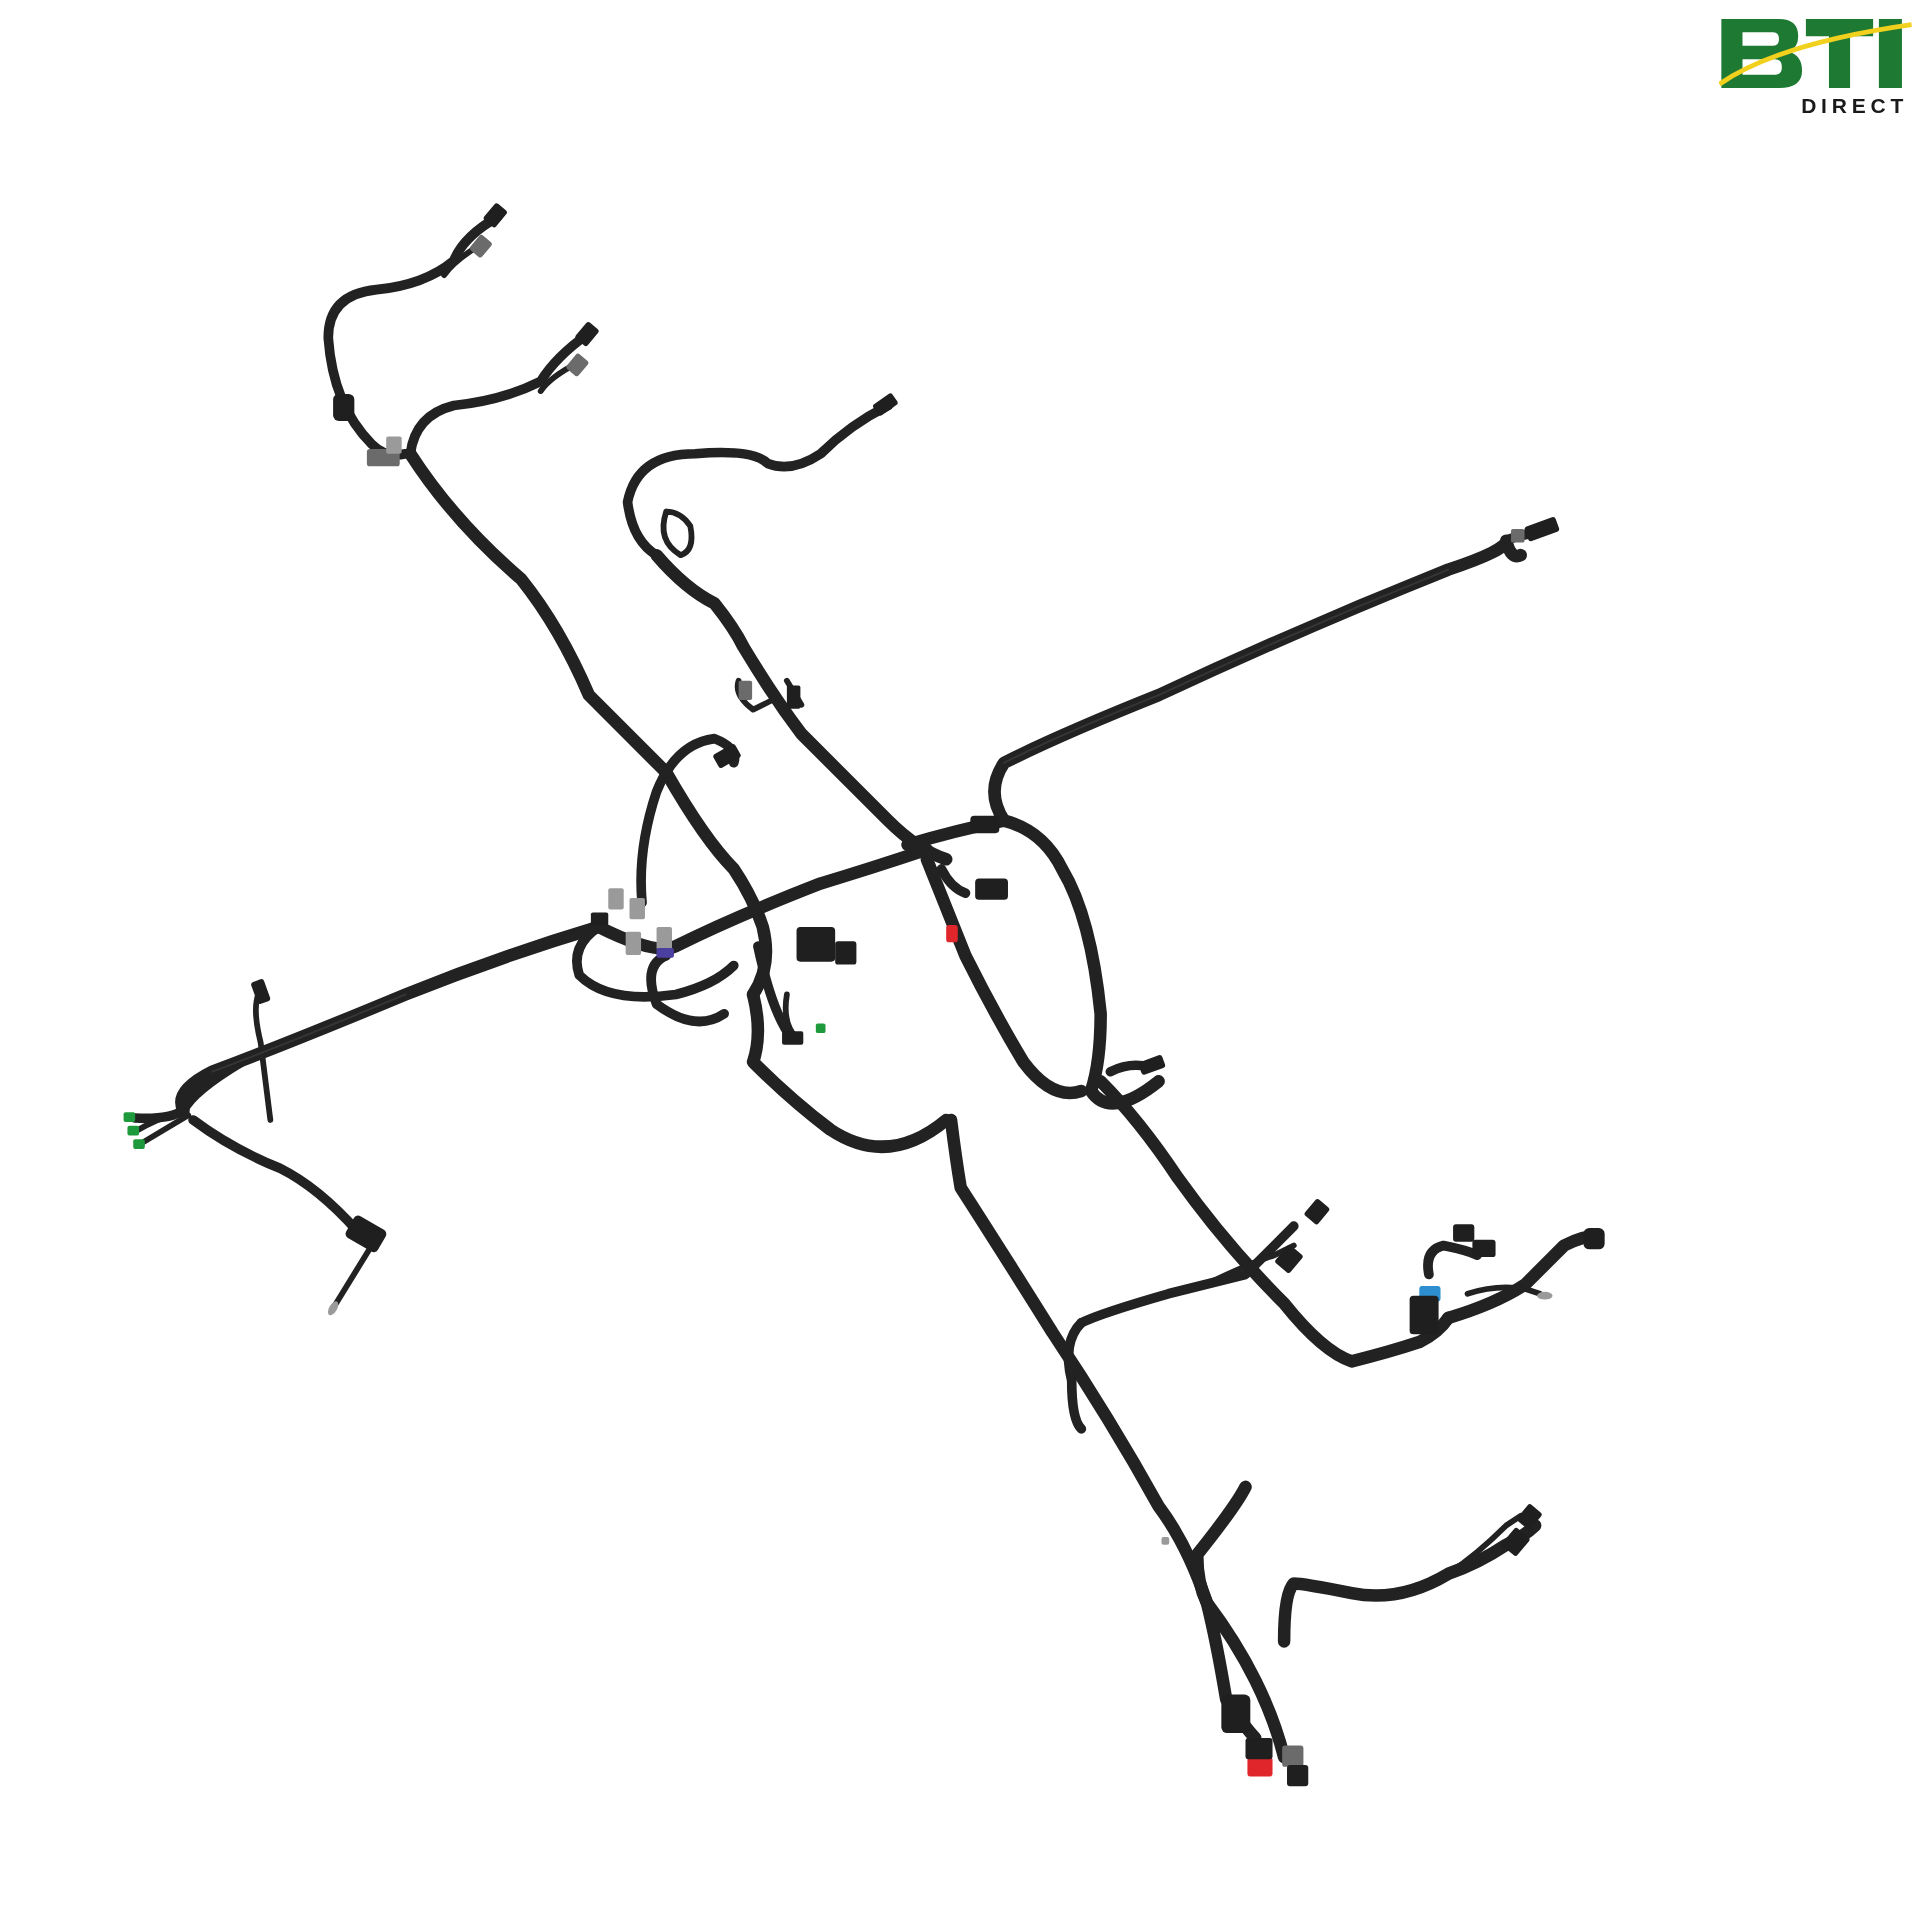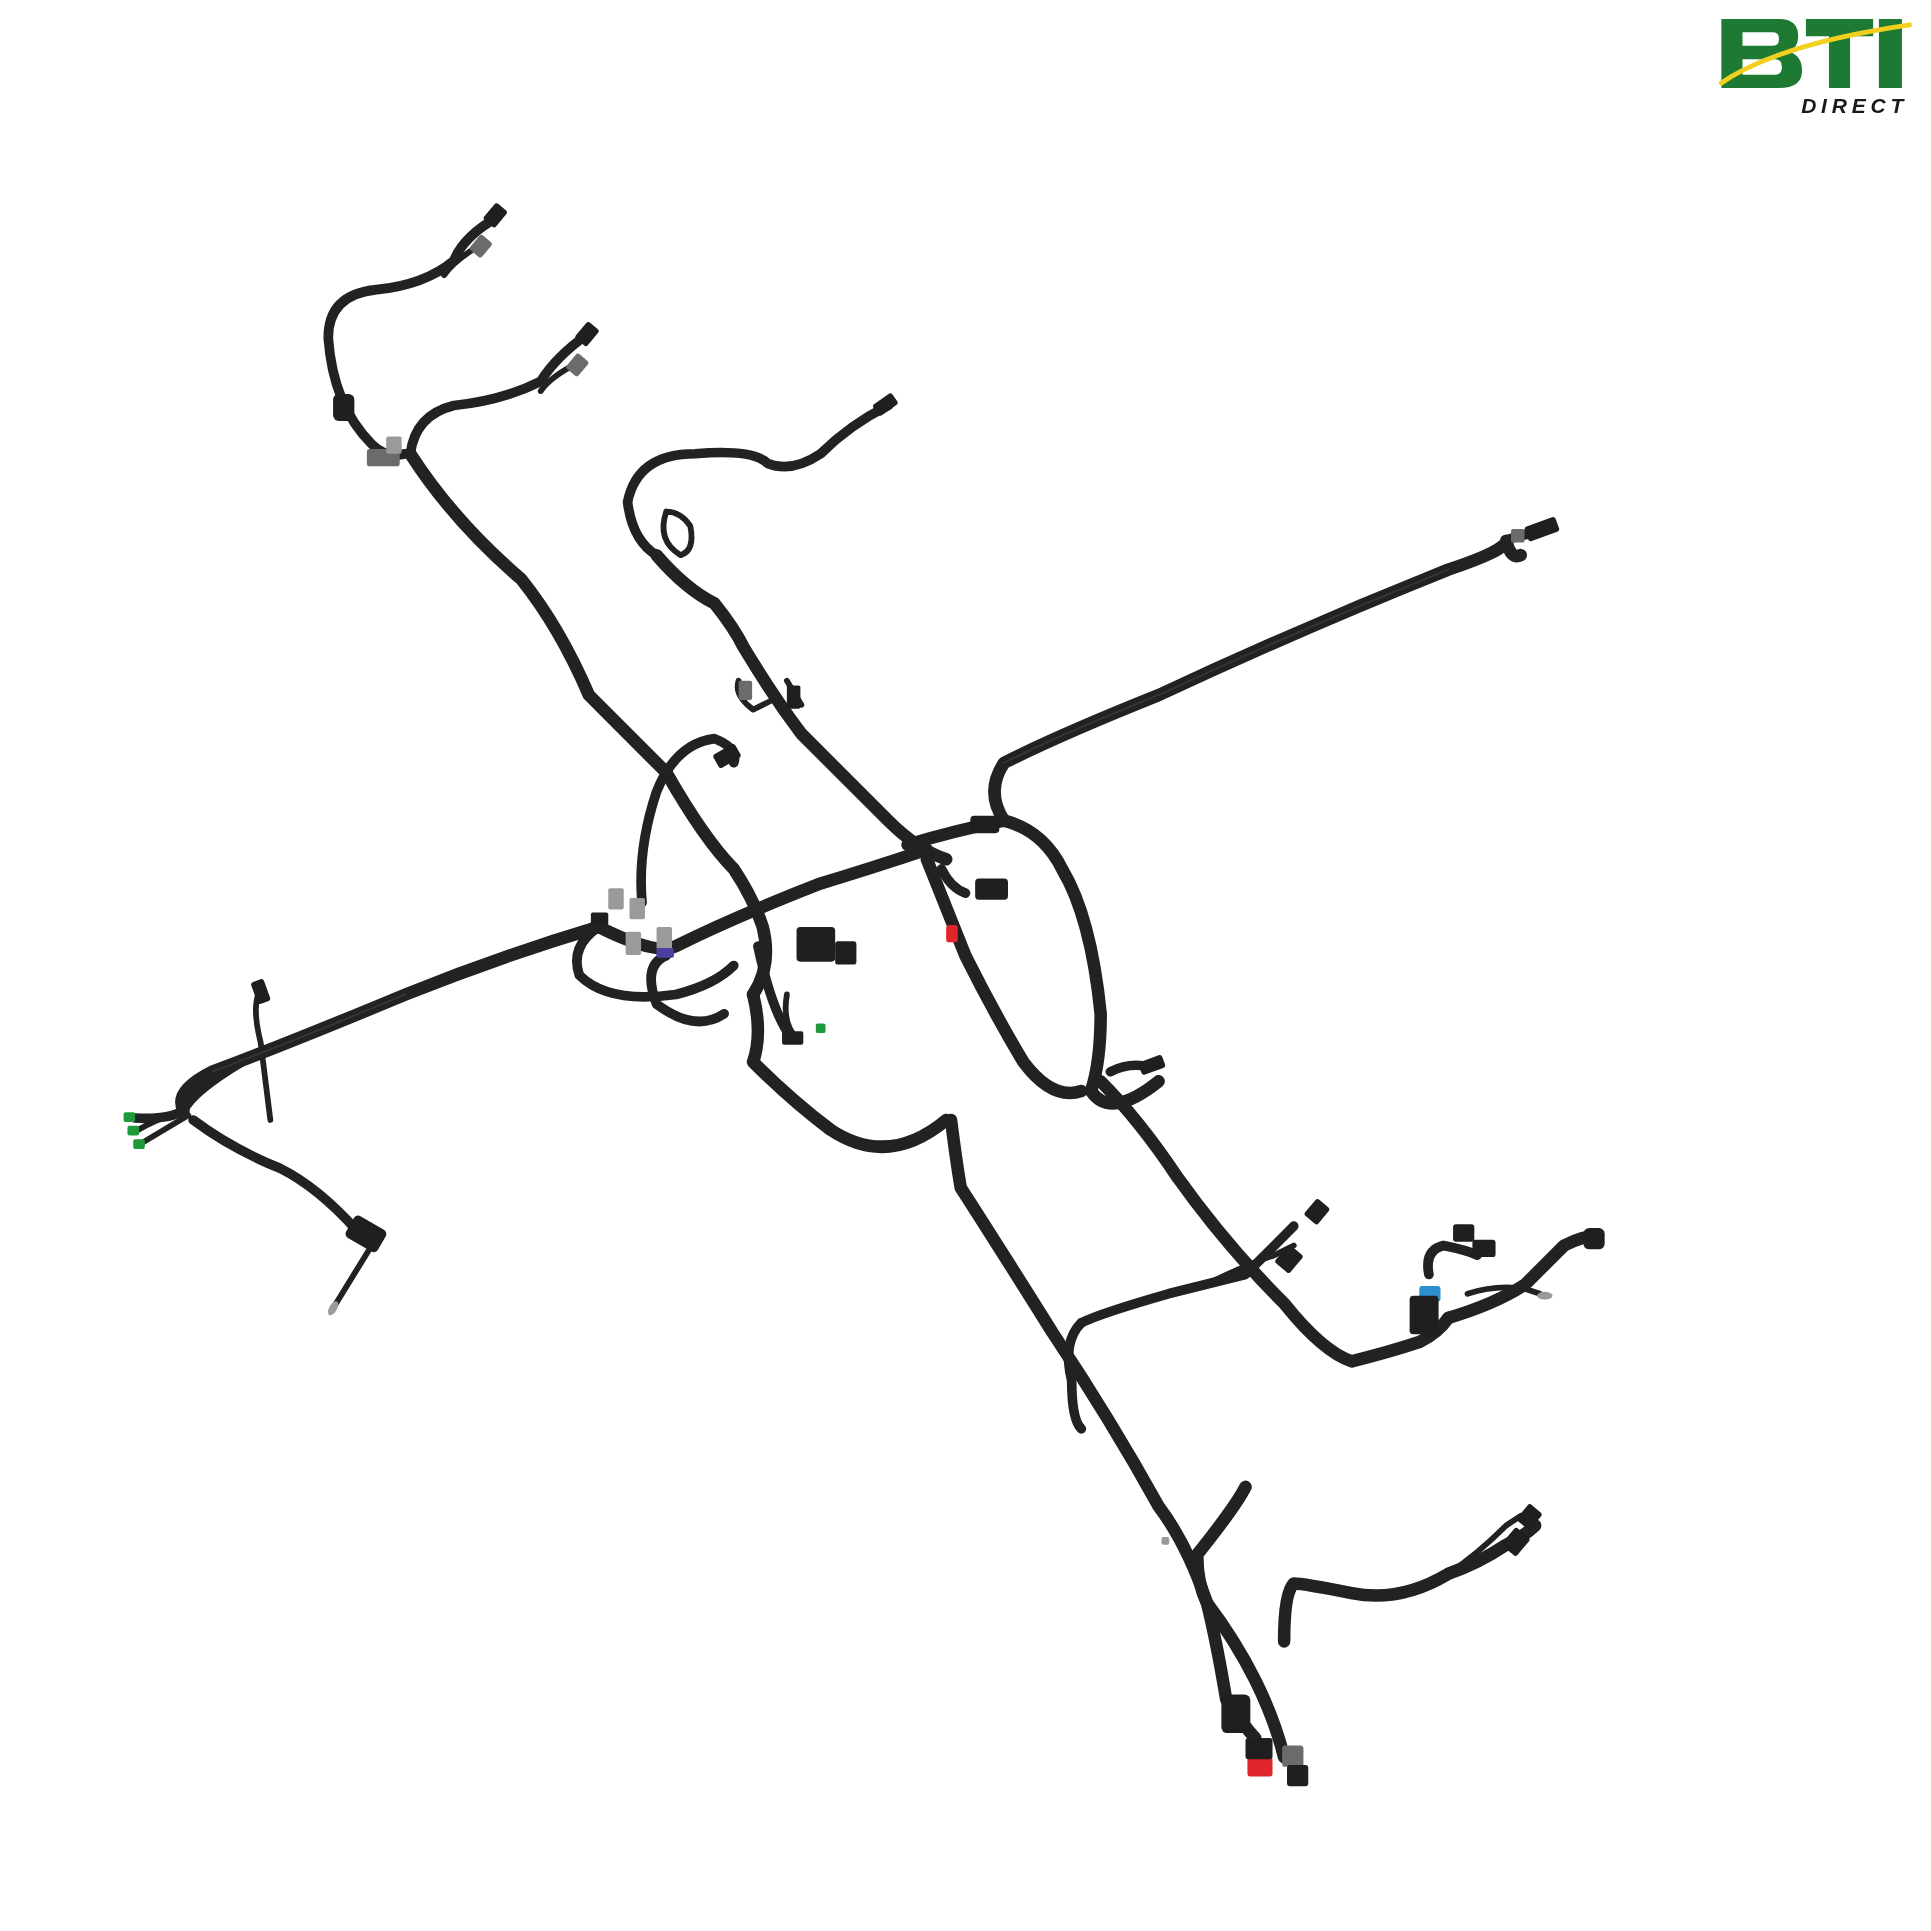--- a/index.html
+++ b/index.html
@@ -1,17 +1,17 @@
 <!DOCTYPE html>
 <html><head>
 <meta charset="utf-8">
 <style>
   html, body { margin:0; padding:0; background:#ffffff; }
   body { width:1931px; height:1931px; position:relative; overflow:hidden; font-family:"Liberation Sans", sans-serif; }
-  .logo { position:absolute; left:1719px; top:17.4px; width:193px; height:106px;font-style:italic; }
+  .logo { position:absolute; left:1719px; top:17.4px; width:193px; height:106px; }
   .logo-bti { position:absolute; left:0; top:0; width:193px; height:73px; }
   .logo-direct { position:absolute; right:3.9px; top:77px; font-family:"Liberation Sans", sans-serif; font-weight:700; font-size:21px; letter-spacing:4.8px; color:#1a1a1a; }
   .harness { position:absolute; left:0; top:0; width:1931px; height:1931px; }
   .w { fill:none; stroke:#222222; stroke-linecap:round; stroke-linejoin:round; }
   .w-main { stroke-width:13; }
   .w-mid { stroke-width:10; }
   .w-thin { stroke-width:6; }
   .hl { fill:none; stroke:#4a4a4a; stroke-width:2; opacity:.5; stroke-linecap:round; }
   .conn { fill:#1f1f1f; }
   .conn-grey { fill:#6b6b6b; }

